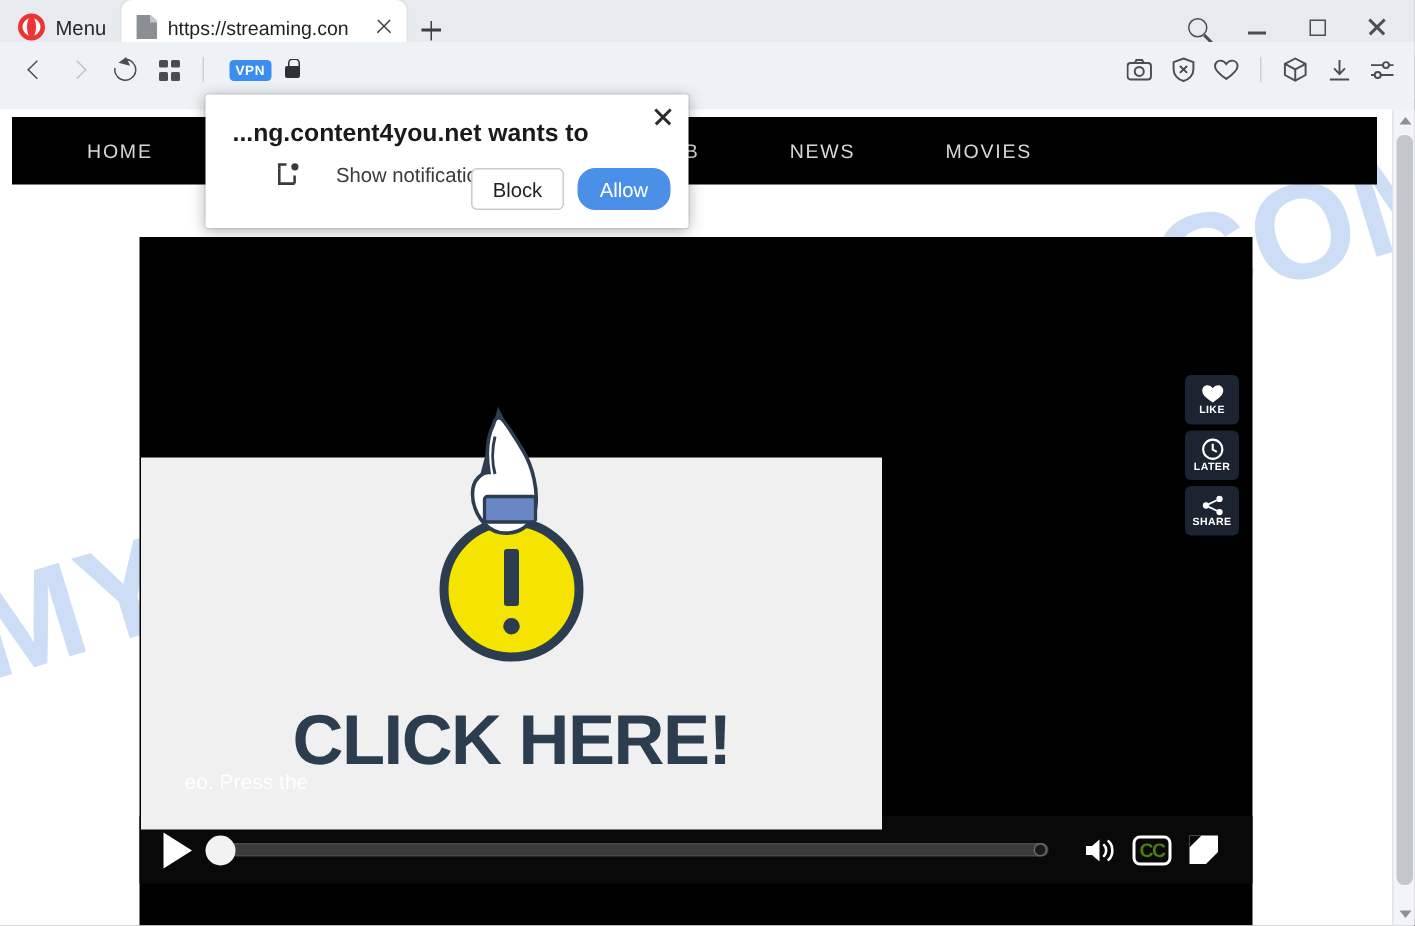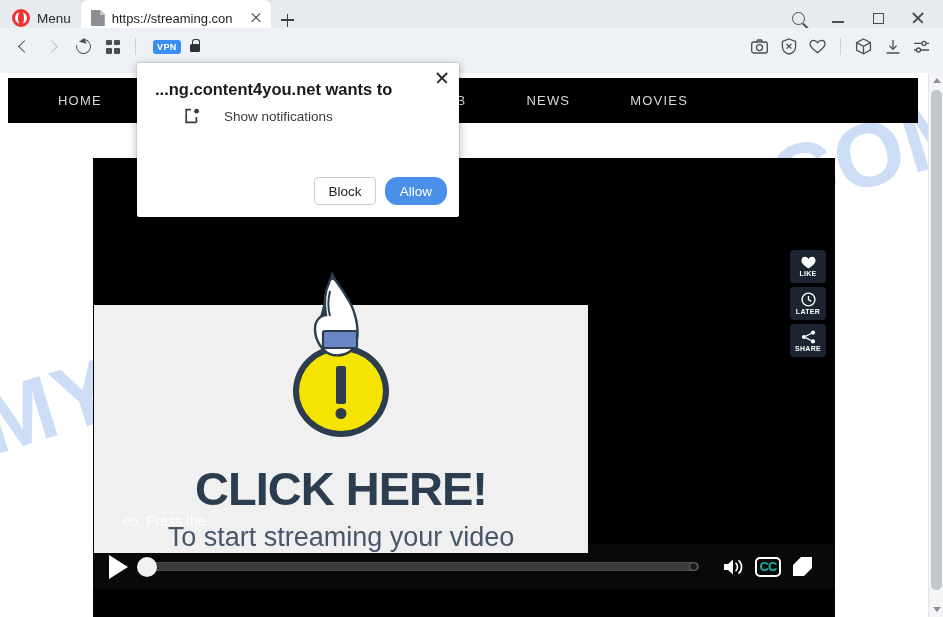--- a/index.html
+++ b/index.html
@@ -308,39 +308,39 @@
     width: 9px; height: 9px; border-radius: 50%;
     background: #1a1a1a; border: 1px solid #6a6a6a;
   }
   .ctrl-icon {
     width: 34px; height: 30px; cursor: pointer;
     display: flex; align-items: center; justify-content: center;
     color: #fff;
   }
   .cc-box {
     border: 2.5px solid #fff; border-radius: 5px;
-    font-size: 13px; font-weight: 700; color: #14b8a6;
+    font-size: 13px; font-weight: 700; color: #4d7c0f;
     padding: 0 3px; line-height: 16px; letter-spacing: -1px;
   }
   .fs-box {
     width: 19px; height: 19px; background: #fff; position: relative;
   }
   .fs-box::before {
     content: ""; position: absolute; left: 0; top: 0;
     border-top: 8px solid #090909; border-right: 8px solid transparent;
   }
   .fs-box::after {
     content: ""; position: absolute; right: 0; bottom: 0;
     border-bottom: 8px solid #090909; border-left: 8px solid transparent;
   }
 
   
   .perm {
     position: absolute; left: 137px; top: 63px;
-    width: 322px; height: 154px;
+    width: 322px; height: 89px;
     background: #fff; border-radius: 2px;
     box-shadow: 0 2px 10px rgba(0,0,0,.30), 0 0 0 1px rgba(0,0,0,.07);
     z-index: 50;
   }
   .perm-close {
     position: absolute; right: 8px; top: 6px;
     width: 18px; height: 18px; cursor: pointer;
   }
   .perm-close::before, .perm-close::after {
     content: ""; position: absolute; left: 2px; top: 8px;
@@ -561,21 +561,20 @@
         </div>
         <div class="ctrl-icon">
           <span class="fs-box"></span>
         </div>
       </div>
     </div>
 
     <div class="overlay">
       <div class="warn-circle"></div>
       <div class="overlay-title">CLICK HERE!</div>
-      <div class="overlay-sub">To start streaming your video</div>
     </div>
 
     <svg class="hand" viewBox="0 0 72 96">
       <path d="M27 2 L50 48 L14 52 Z" fill="#2b3d4f"></path>
       <path d="M24 14 C20 22 19 34 21 46 C17 46 10 50 10 60 C10 72 18 84 28 86 C40 88 50 82 52 70 C54 58 50 42 44 32 C40 25 34 16 31 12 C28 8 25 9 24 14 Z" fill="#ffffff" stroke="#2b3d4f" stroke-width="2.4"></path>
       <path d="M25 22 C23 30 23 40 25 47" fill="none" stroke="#2b3d4f" stroke-width="2"></path>
       <rect x="18" y="62" width="34" height="17" rx="2" fill="#6b86c4" stroke="#2b3d4f" stroke-width="2.2"></rect>
     </svg>
 
   </div>

